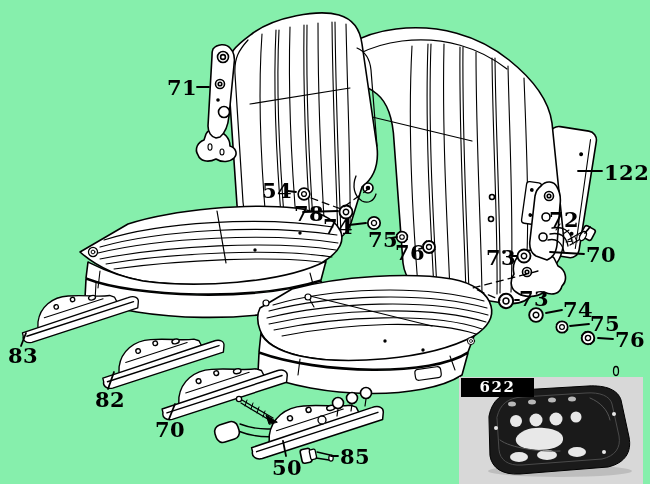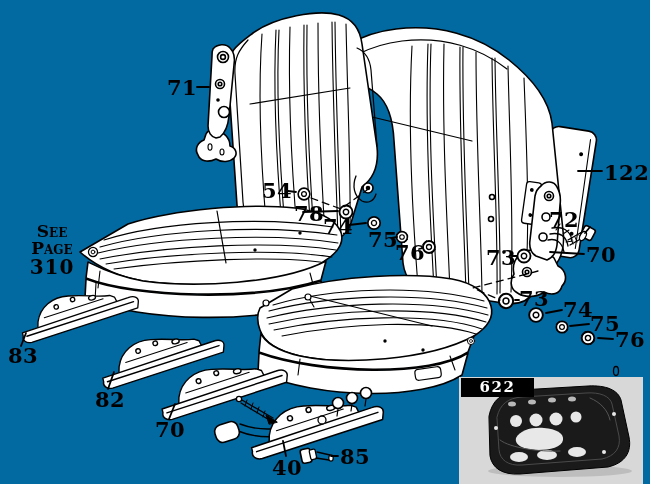--- a/index.html
+++ b/index.html
@@ -1,17 +1,17 @@
 <!DOCTYPE html>
 <html><head>
 <meta charset="utf-8">
 <style>
   html,body{margin:0;padding:0;background:#888;}
   .stage{
-    position:relative;width:650px;height:484px;background:#0369a1;
+    position:relative;width:650px;height:484px;background:#86efac;
     overflow:hidden;font-family:"DejaVu Serif","Liberation Serif",serif;color:#000;
   }
   .stage svg{position:absolute;left:0;top:0;}
   .callout{
     position:absolute;font-weight:bold;font-size:21px;line-height:1;
     letter-spacing:.5px;white-space:nowrap;
   }
   .note{
     position:absolute;left:26px;top:223px;width:52px;text-align:center;
     font-weight:bold;line-height:1.0;
@@ -322,24 +322,19 @@
 <div class="callout" style="left:549px;top:209px">72</div>
 <div class="callout" style="left:586px;top:244px">70</div>
 <div class="callout" style="left:486px;top:247px">73</div>
 <div class="callout" style="left:519px;top:288px">73</div>
 <div class="callout" style="left:563px;top:299px">74</div>
 <div class="callout" style="left:590px;top:313px">75</div>
 <div class="callout" style="left:615px;top:329px">76</div>
 <div class="callout" style="left:8px;top:345px">83</div>
 <div class="callout" style="left:95px;top:389px">82</div>
 <div class="callout" style="left:155px;top:419px">70</div>
-<div class="callout" style="left:272px;top:457px">40</div>
+<div class="callout" style="left:272px;top:457px">50</div>
 <div class="callout" style="left:340px;top:446px">85</div>
 
-<div class="note">
-  <span class="sc">See</span>
-  <span class="sc">Page</span>
-  <span class="num">310</span>
+
+<div class="badge">622</div>
+
 </div>
 
-<div class="badge">622</div>
-
-</div>
-
 </body></html>

